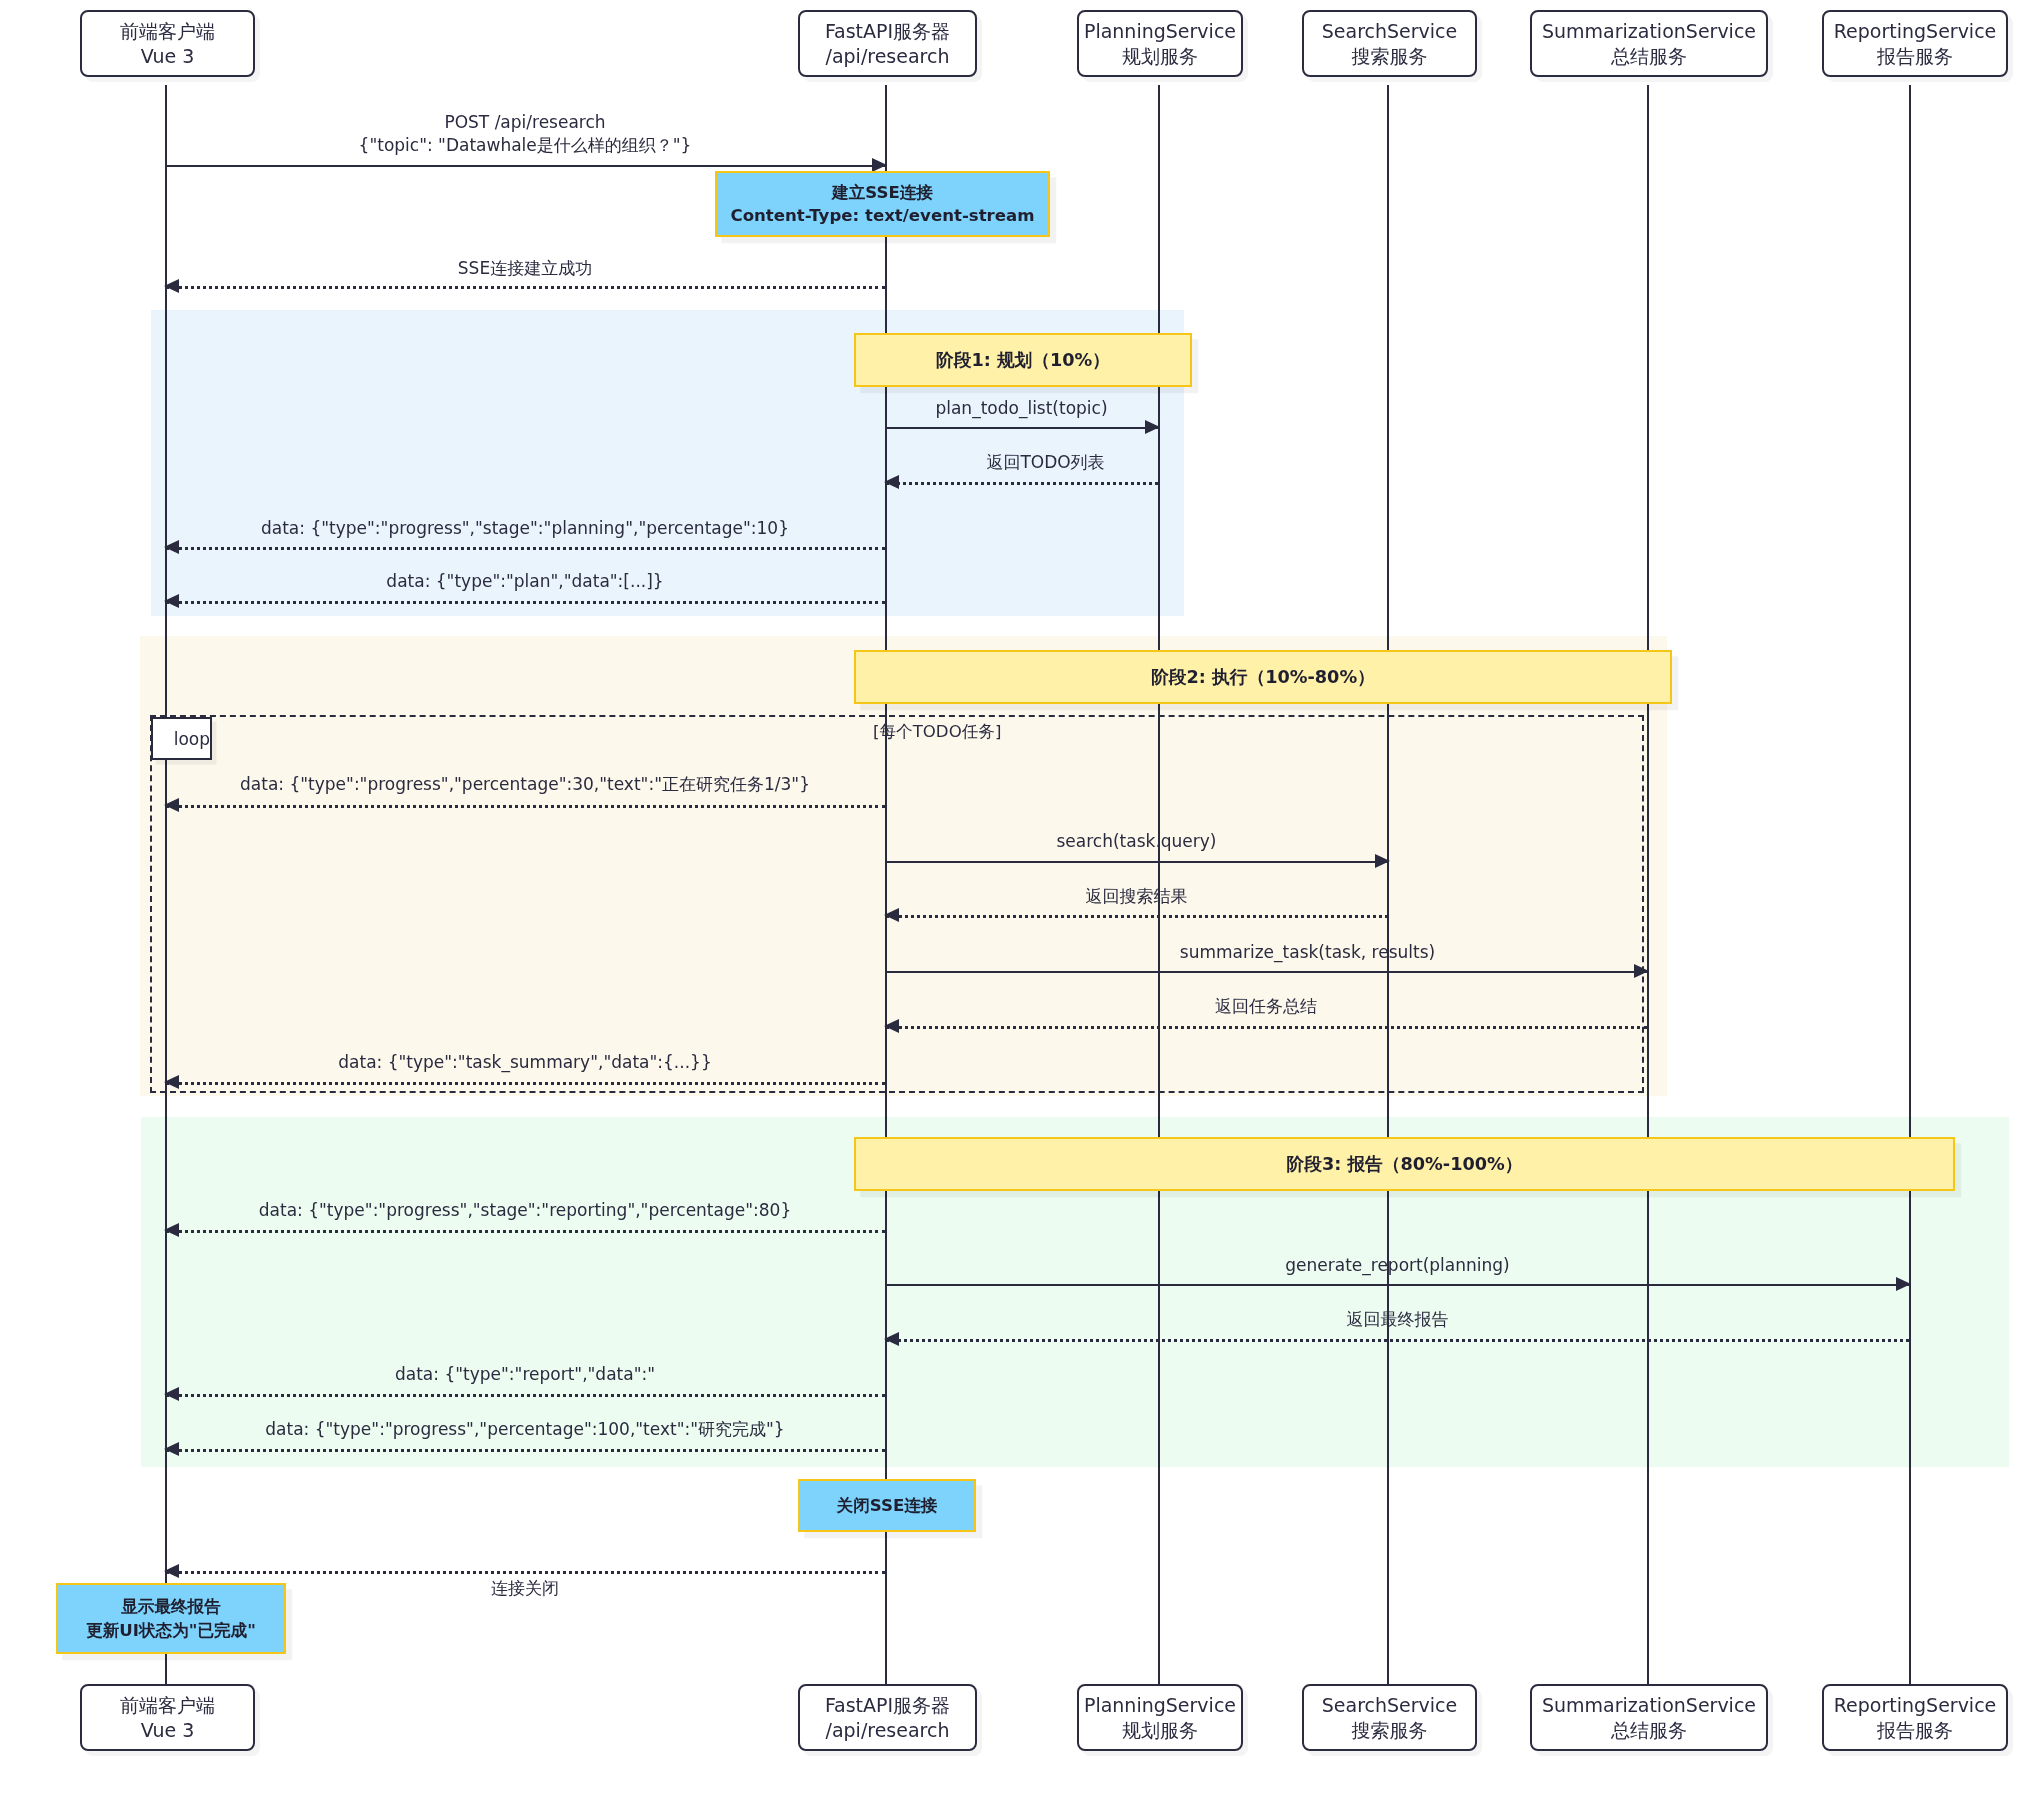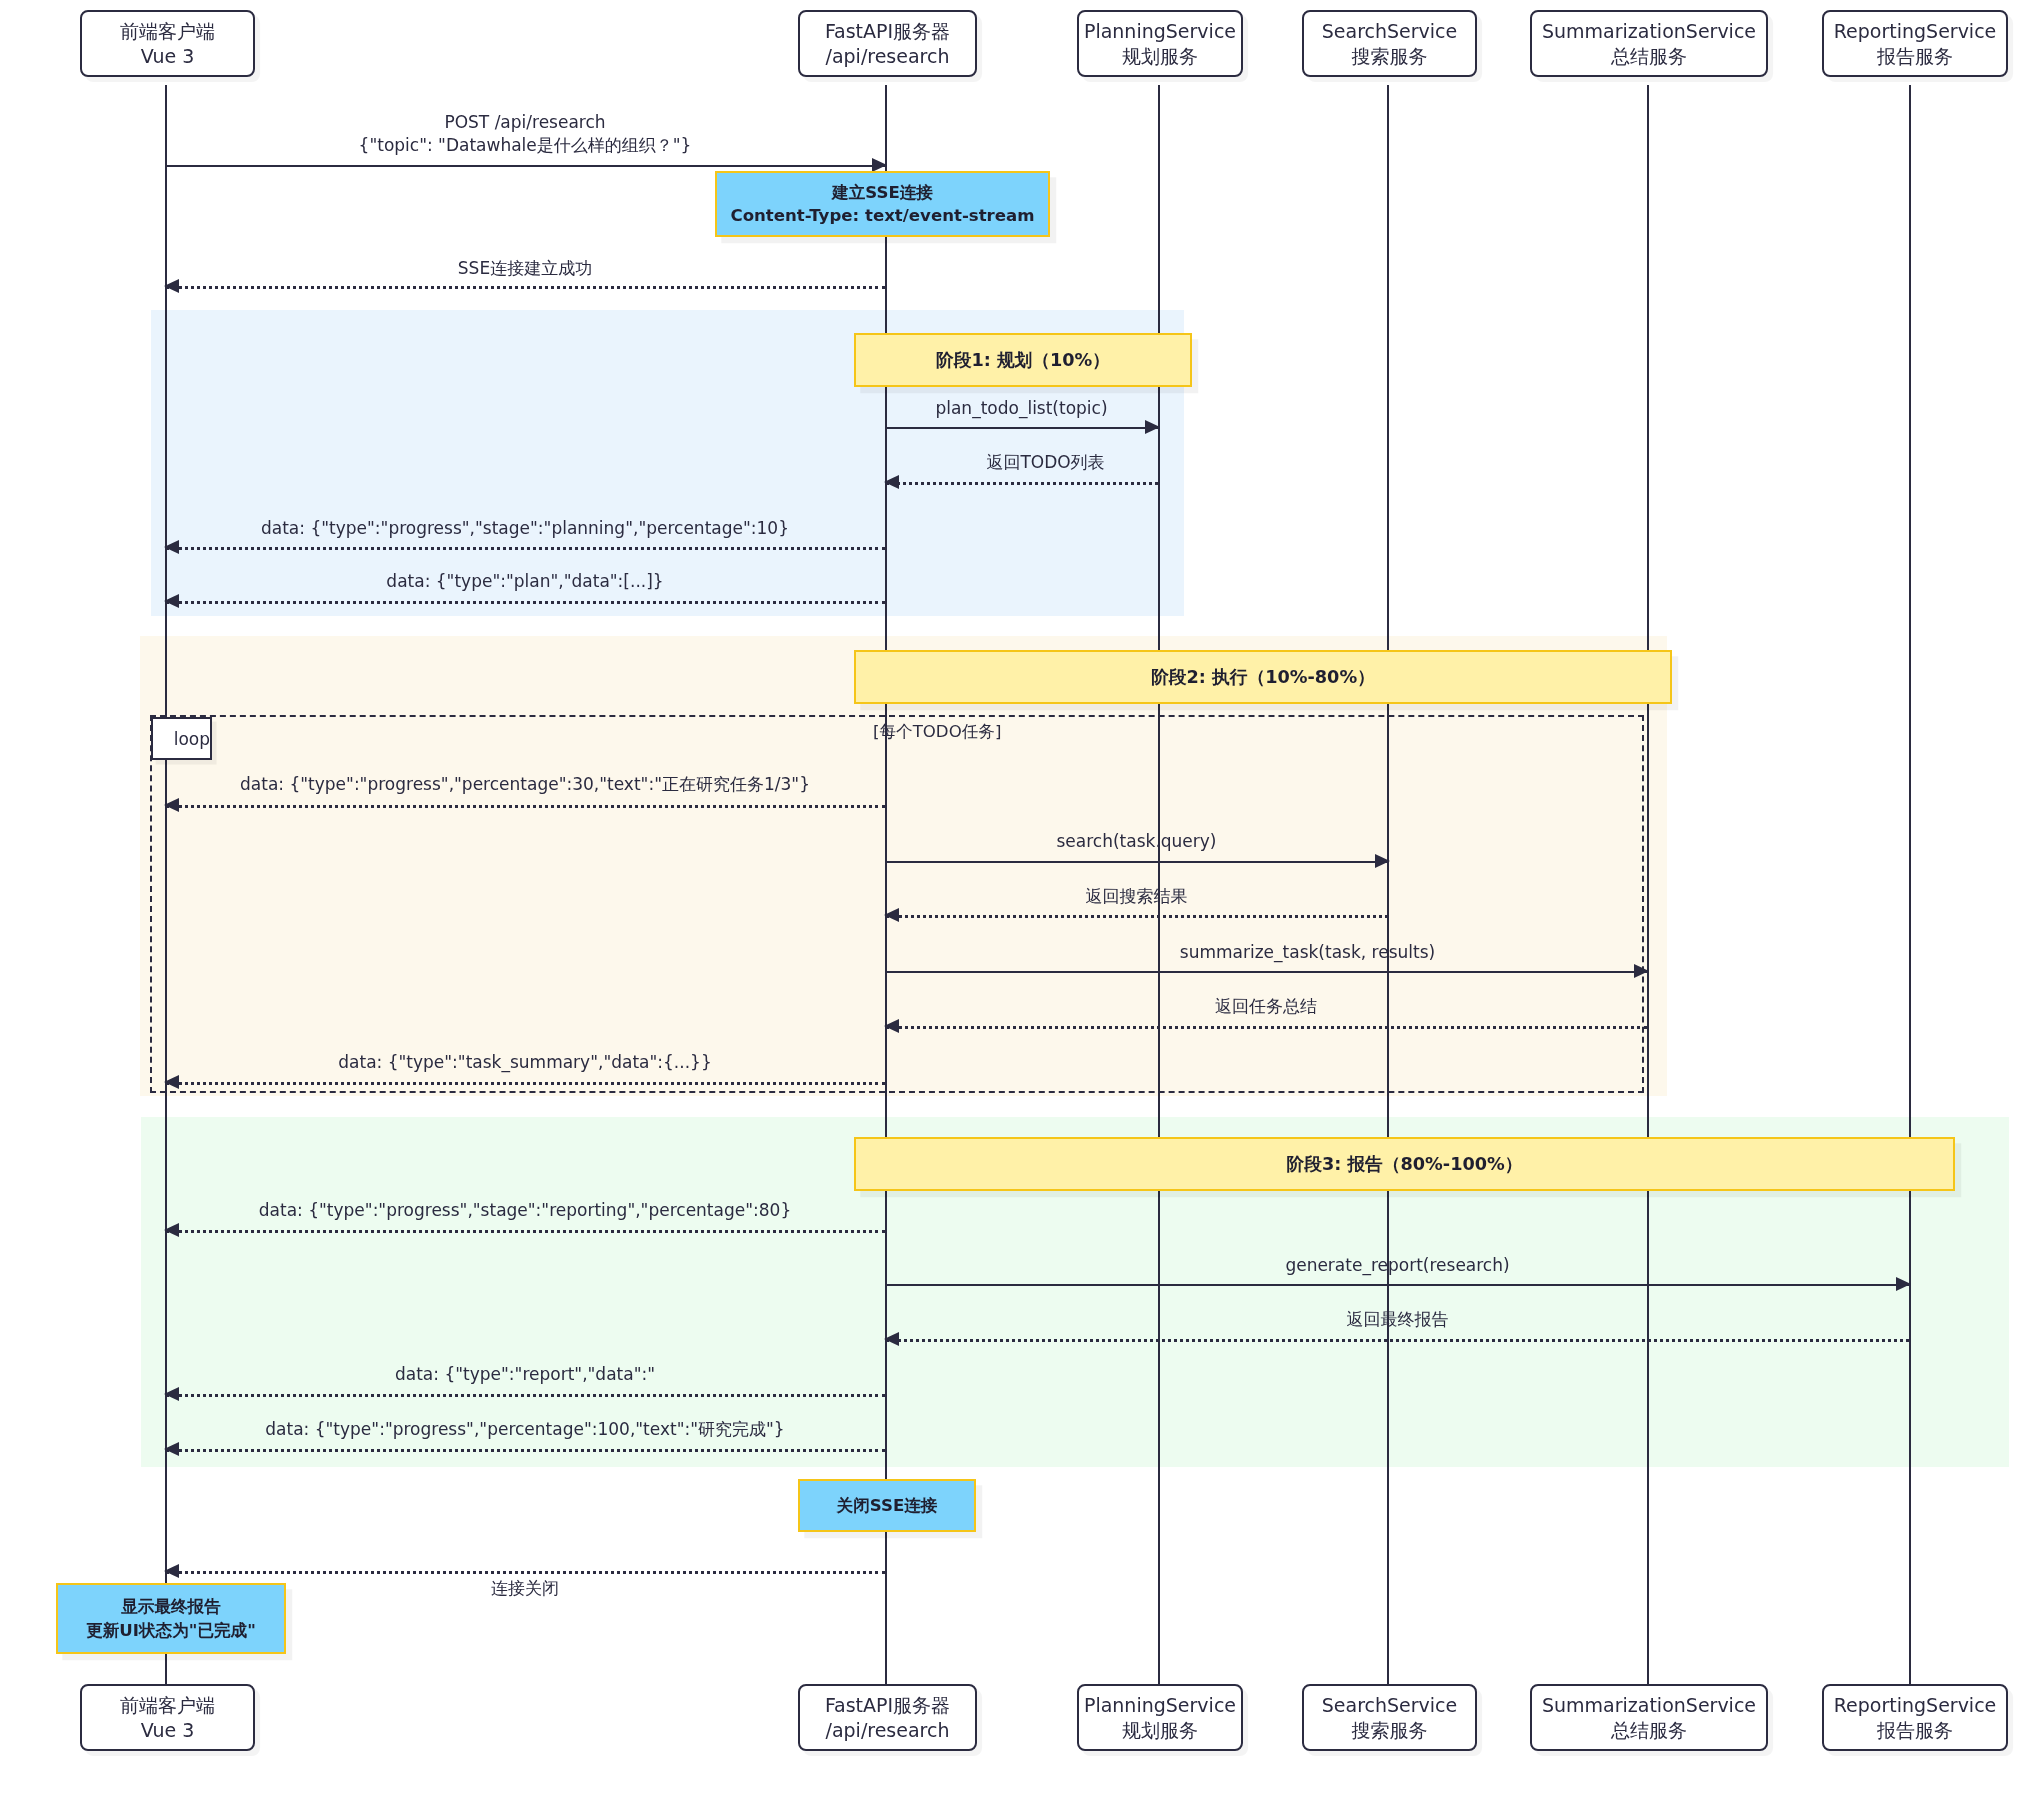--- a/index.html
+++ b/index.html
@@ -195,21 +195,21 @@
   <div class="banner" style="left:854px;top:1137px;width:1097px;height:50px;">
     <span>阶段3: 报告（80%-100%）</span>
   </div>
 
   <div class="msglabel" style="left:165px;top:1199px;width:720px;">data: {"type":"progress","stage":"reporting","percentage":80}</div>
   <div class="msg" style="left:166px;top:1230px;width:719px;">
     <div class="line dashline"></div>
       <div class="arrowL"></div>
   </div>
 
-  <div class="msglabel" style="left:885px;top:1254px;width:1025px;">generate_report(research)</div>
+  <div class="msglabel" style="left:885px;top:1254px;width:1025px;">generate_report(planning)</div>
   <div class="msg" style="left:886px;top:1284px;width:1023px;">
     <div class="line solidline"></div>
       <div class="arrowR"></div>
   </div>
 
   <div class="msglabel" style="left:885px;top:1308px;width:1025px;">返回最终报告</div>
   <div class="msg" style="left:886px;top:1339px;width:1023px;">
     <div class="line dashline"></div>
       <div class="arrowL"></div>
   </div>

